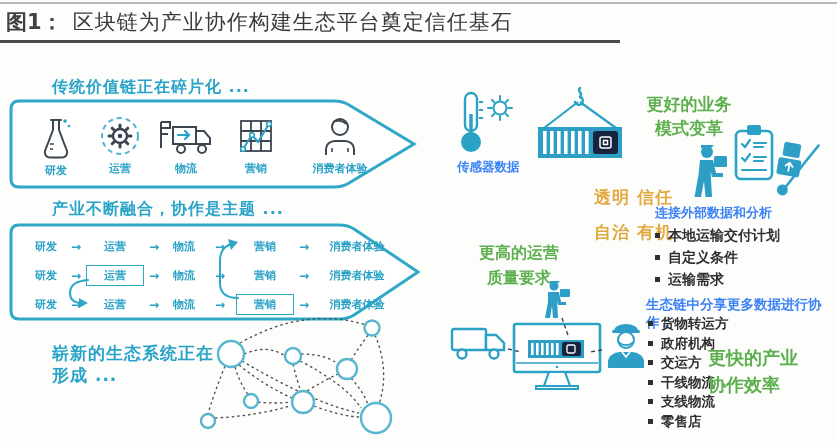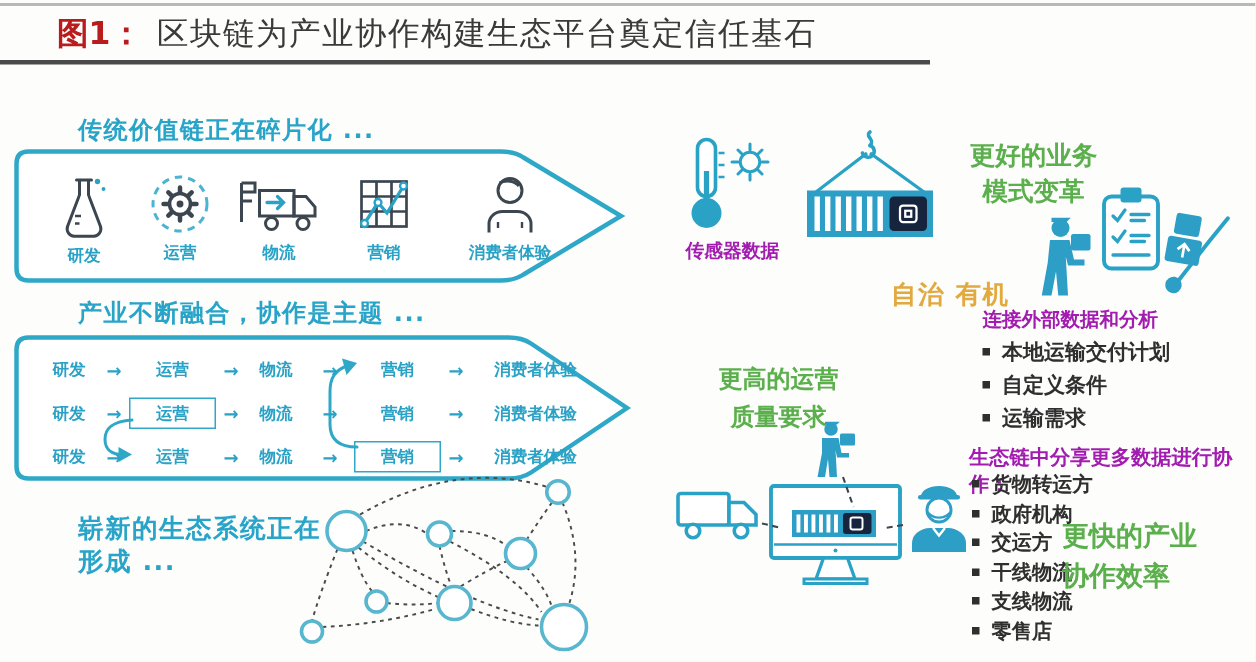--- a/index.html
+++ b/index.html
@@ -3,21 +3,21 @@
 <meta charset="utf-8">
 <style>
   * { margin:0; padding:0; box-sizing:border-box; }
   body { background:#e9e9e9; font-family:"DejaVu Sans","Liberation Sans",sans-serif; }
   .canvas { position:relative; width:837px; height:441px; background:#fdfdfc; overflow:hidden; }
   .abs { position:absolute; }
 
   
   .topline { left:0; top:2px; width:837px; height:2px; background:#b9b9b9; }
   .titlerow { left:6px; top:8px; width:820px; white-space:nowrap; }
-  .figlabel { color:#b91c1c; font-size:21px; font-weight:bold; margin-right:10px;margin-left:32px; }
+  .figlabel { color:#404040; font-size:21px; font-weight:bold; margin-right:10px; }
   .pagetitle { color:#3a3a3a; font-size:21px; font-weight:normal; letter-spacing:1px; }
   .titleunder { left:0; top:40px; width:620px; height:3px; background:#4a4a4a; }
 
   
   .cyhead { color:#29a4c9; font-weight:bold; font-size:16px; letter-spacing:1px;margin-left:44px; }
   .cyhead.big { font-size:17px; line-height:22px; }
 
   
   .stageicons { left:8px; top:100px; width:410px; height:90px; }
   .stagegrp { position:absolute; text-align:center; }
@@ -30,21 +30,21 @@
         border:1.5px solid transparent; padding:2px 0; white-space:nowrap; }
   .st.bx { border-color:#2fa8c8; }
   .ar { color:#2aa2c6; font-size:12px; font-weight:bold; text-align:center; }
   .w40{width:40px;} .w20{width:20px;} .w58{width:58px;} .w32{width:32px;} .w86{width:86px;}
 
   
   .blist { list-style:none; }
   .blist li { color:#2f2f2f; font-weight:bold; white-space:nowrap; }
   .blist li::before { content:""; display:inline-block; width:5px; height:5px;
       background:#2f2f2f; margin-right:8px; vertical-align:2px; }
-  .graylabel { color:#a21caf; font-weight:bold; }
+  .graylabel { color:#3b82f6; font-weight:bold; }
 
   .goldtxt { color:#e2a93f; font-weight:bold; font-size:17px; line-height:35px; letter-spacing:1px; }
   .greentxt { color:#5baf4c; font-weight:bold; }
   svg { display:block; }
 </style>
 </head>
 <body>
 
 <div class="canvas">
 
@@ -233,20 +233,21 @@
     <rect x="77" y="45" width="25" height="23" rx="3" fill="#16243e"></rect>
     <g fill="none" stroke="#ffffff" stroke-width="1.5">
       <rect x="84" y="51" width="11" height="11" rx="2"></rect>
       <rect x="87.5" y="54.5" width="4" height="4"></rect>
     </g>
   </svg>
 
   <div class="abs graylabel" style="left:457px; top:159px; font-size:12.5px;">传感器数据</div>
 
   <div class="abs goldtxt" style="left:594px; top:180px; text-align:center;">
+    <div>透明 信任</div>
     <div>自治 有机</div>
   </div>
 
   <div class="abs greentxt" style="left:444px; top:240px; font-size:16px; line-height:25px; text-align:center; width:150px;">
     <div>更高的运营</div>
     <div>质量要求</div>
   </div>
 
   <svg class="abs" style="left:540px; top:281px;" width="34" height="40" viewBox="0 0 34 40">
     <circle cx="14" cy="5" r="4.5" fill="#2d9ec6"></circle>

